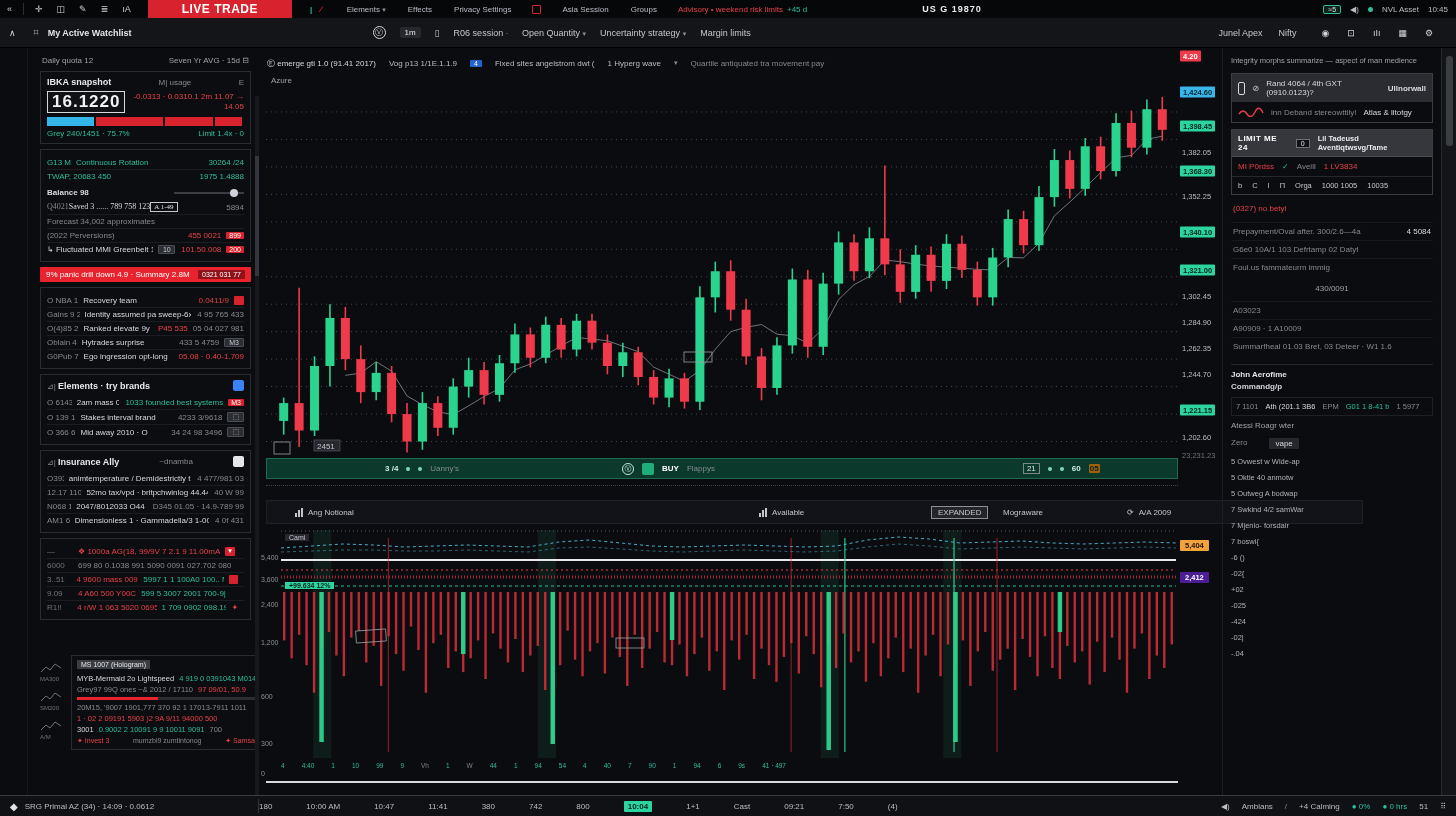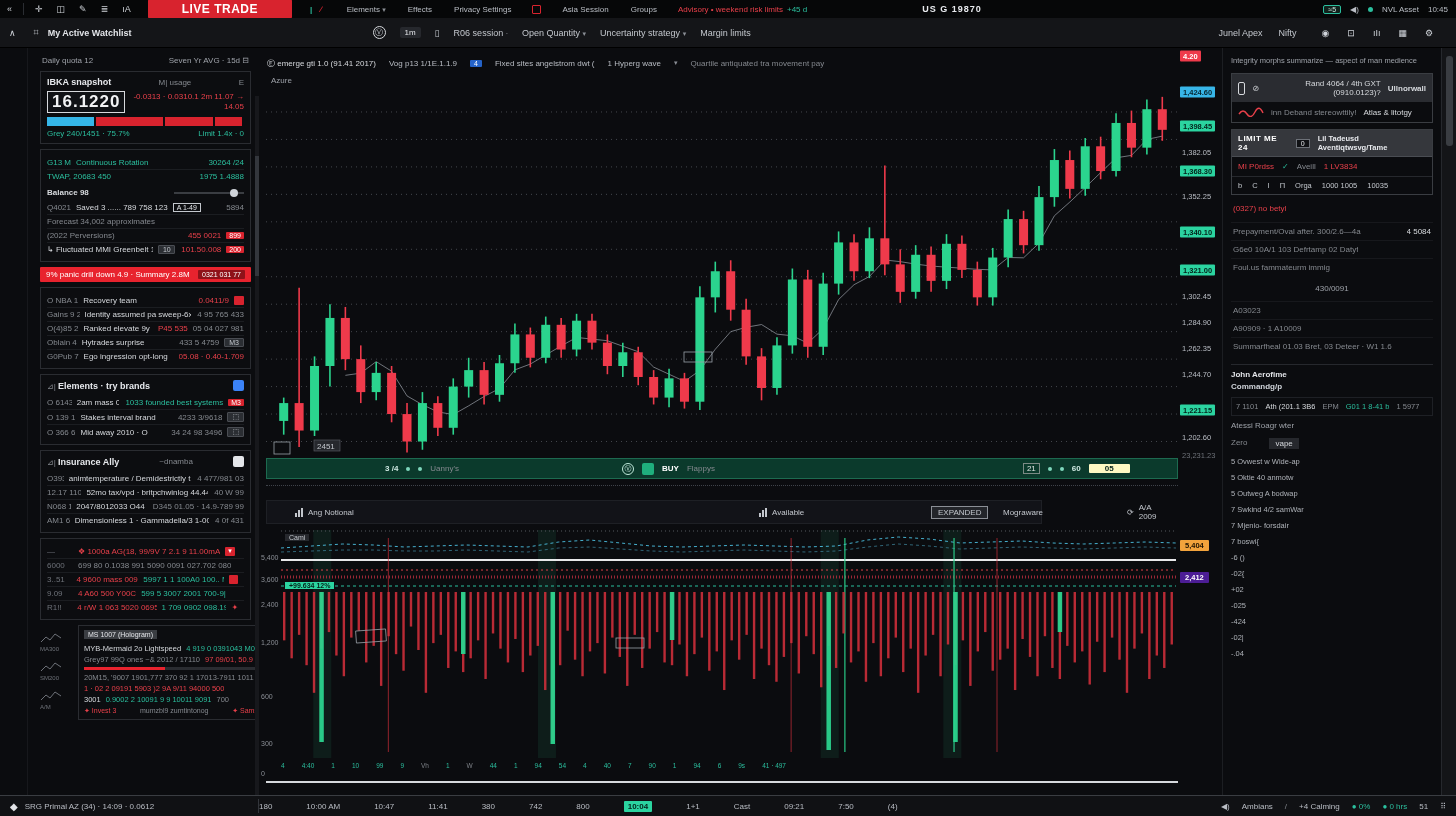--- a/index.html
+++ b/index.html
@@ -56,35 +56,35 @@
     background:#101216; letter-spacing:1px; }
   .price-row { display:flex; align-items:center; gap:6px; margin:2px 0 4px 0; }
   .chg-red { color:#e8404a; font-size:8px; line-height:1.2;text-align:right; }
   .alloc-bar { display:flex; height:9px; gap:2px; margin:2px 0 3px 0; }
   .alloc-seg { height:9px; }
   .acct-foot { display:flex; justify-content:space-between; color:#2bbf9e; }
   .row { display:flex; justify-content:space-between; align-items:center; min-height:14px; gap:6px; }
   .rows > .row { border-top:1px solid #1b1d21; padding:2px 0; }
   .rows > .row:first-child { border-top:none; }
   .seg { white-space:nowrap; overflow:hidden; }
-  .w { color:#d6d9dd;text-align:right; } .d { color:#85898f; } .r { color:#e8404a; } .t { color:#2bbf9e; }
+  .w { color:#d6d9dd; } .d { color:#85898f; } .r { color:#e8404a; } .t { color:#2bbf9e; }
   .rb { display:inline-block; width:10px; height:9px; background:#d8232e; border-radius:1px; }
   .rb2 { display:inline-block; background:#d8232e; color:#fff; font-size:7px; padding:0 3px; border-radius:1px; }
   .gb2 { display:inline-block; background:#2b2e33; border:1px solid #4a4d53; color:#c3c7cd; font-size:7px; padding:0 4px; border-radius:1px; }
   .wb { display:inline-block; border:1px solid #c3c7cd; color:#e2e4e8; font-size:7px; padding:0 3px; }
   .bluebox { width:11px; height:11px; background:#3b82f6; border-radius:2px; }
   .whitebox { width:11px; height:11px; background:#e4e6ea; border-radius:2px; }
   .alert-banner { background:#e8232e; color:#fff; display:flex; justify-content:space-between; align-items:center;
     padding:3px 6px; font-size:8px; border-radius:1px; }
   .alert-chip { background:#8f1219; padding:1px 4px; border-radius:1px; font-size:7px; }
   .bal-line { display:flex; align-items:center; justify-content:space-between; margin-bottom:3px; }
   .slider { position:relative; width:70px; height:2px; background:#3a3d42; }
   .knob { position:absolute; right:6px; top:-3px; width:8px; height:8px; border-radius:50%; background:#cfd3d9; }
   .trades .row .tag { width:26px; color:#6d7178; }
-  .news-wrap { display:flex; gap:16px; }
+  .news-wrap { display:flex; gap:9px;margin-top:30px; }
   .news-rail { width:26px; display:flex; flex-direction:column; gap:8px; color:#6d7178; font-size:6px; padding-top:6px; }
   .news { flex:1; border:1px solid #2a2c31; background:#0c0d10; padding:4px 5px; }
   .news-chip { display:inline-block; background:#3a3d42; color:#e2e4e8; font-size:7px; padding:1px 4px; margin-bottom:3px; }
   .news .nrow { display:flex; gap:5px; flex-wrap:nowrap; margin:2px 0; font-size:7.5px; }
   .progress { height:3px; background:#2a2c31; margin:3px 0; }
   .progress > div { height:3px; background:#e8232e; }
   .news-foot { display:flex; justify-content:space-between; font-size:7px; margin-top:3px; }
 
   
   .center { position:absolute; left:259px; top:48px; width:963px; height:747px; }
@@ -99,25 +99,25 @@
     color:#04221a; font-weight:bold; }
   .pa-teal { background:#2bd4a0; } .pa-cyan { background:#38b6e8; color:#06242e; }
   .pa-red { background:#ef3a4b; color:#fff; }
   .pa-dim { color:#6d7178; }
   .green-bar { position:absolute; left:7px; top:410px; width:912px; height:21px; background:#0b3a2c;
     border:1px solid #1d6a50; display:flex; align-items:center; font-size:8px; color:#cfe9e2; gap:8px; }
   .gb-dot { width:4px; height:4px; border-radius:50%; background:#7fd7bd; }
   .gb-ic { width:12px; height:12px; border:1px solid #bfe9da; border-radius:50%; display:inline-flex;
     align-items:center; justify-content:center; font-size:7px; }
   .gb-tile { width:12px; height:12px; background:#1faf7d; border-radius:2px; }
-  .gb-chip { background:#fef9c3; color:#04221a; font-weight:bold; padding:0 16px; border-radius:1px; }
+  .gb-chip { background:#a16207; color:#04221a; font-weight:bold; padding:0 1px; border-radius:1px; }
   .gb-box { border:1px solid #7b8a85; padding:0 3px; color:#dfe5e2; }
   .dotted-div { position:absolute; left:7px; top:437px; width:912px; border-top:1px dotted #3f434a; }
 
-  .bp-header { position:absolute; left:7px; top:452px; width:776px; height:24px; display:flex; align-items:center;
+  .bp-header { position:absolute; left:7px; top:452px; width:1097px; height:24px; display:flex; align-items:center;
     font-size:8px; color:#c3c7cd; background:#121318; border:1px solid #1e2025; }
   .bp-item { display:flex; align-items:center; gap:5px; position:absolute; }
   .vol-ic { display:inline-flex; align-items:flex-end; gap:1px; height:9px; }
   .vol-ic i { display:block; width:2px; background:#c3c7cd; }
   .bp-boxed { border:1px solid #8b8f96; background:#23252a; padding:1px 6px; }
   .bp-leftaxis { position:absolute; left:0; top:470px; width:22px; height:270px; font-size:7px; color:#8b8f96; }
   .bp-leftaxis span { position:absolute; left:2px; transform:translateY(-50%); }
   #vol-plot { position:absolute; left:22px; top:482px; }
   .bp-chip { position:absolute; left:26px; top:486px; background:#26282d; color:#c3c7cd; font-size:7px; padding:0 4px; }
   .teal-chip { position:absolute; left:26px; top:534px; background:#2bd4a0; color:#04221a; font-size:7px; padding:0 4px; font-weight:bold; }
@@ -269,21 +269,21 @@
           </div>
         </div>
       <div class="bal-line" style="margin-top:5px">
         <span class="w" style="font-weight:bold">Balance 98</span>
         <span class="slider">
             <span class="knob"></span>
           </span>
       </div>
       <div class="rows" id="balance-rows">
           <div class="row">
-            <span style="display: flex; gap: 5px; overflow: hidden;">
+            <span style="display: flex; overflow: hidden; font-family: Liberation Serif, serif;">
               <span class="seg d">Q4021</span>
               <span class="seg w">Saved 3 ...... 789 758 123</span>
               <span class="seg wb">A 1-49</span>
             </span>
             <span style="display: flex; gap: 5px; align-items: flex-end;">
               <span class="seg d">5894</span>
             </span>
           </div>
           <div class="row">
             <span style="display: flex; gap: 5px; overflow: hidden;">

